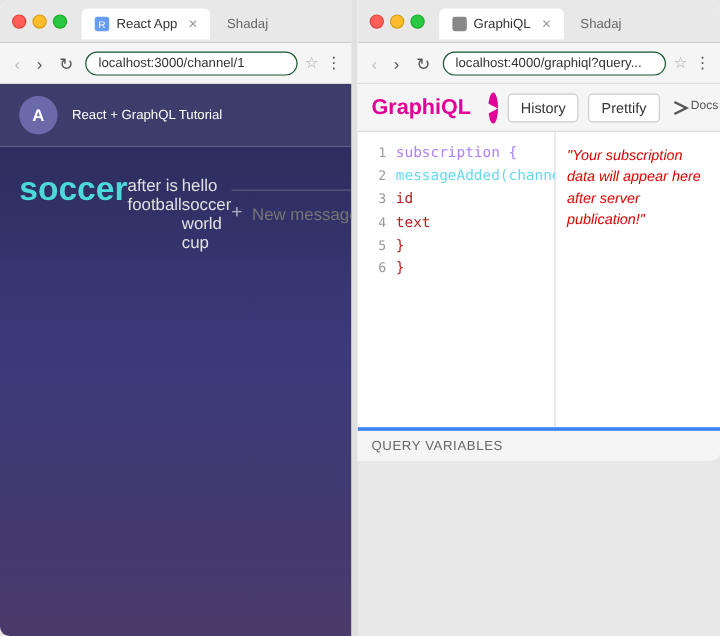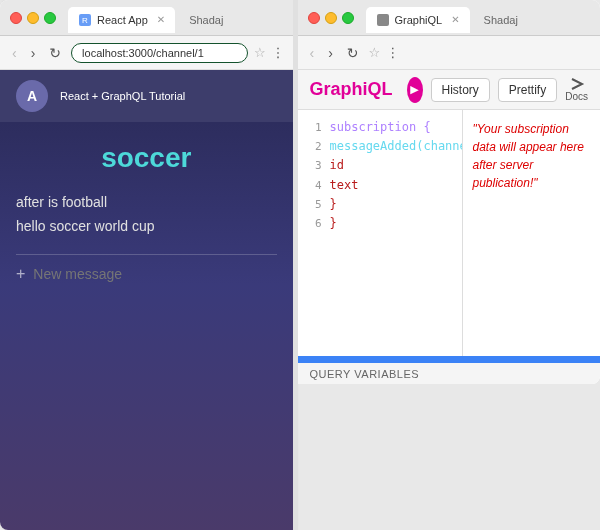--- a/index.html
+++ b/index.html
@@ -128,21 +128,21 @@
       color: #fff;
       font-size: 11px;
       font-weight: 500;
     }
 
     .app-content {
       flex: 1;
       background: linear-gradient(180deg, #2d2d5e 0%, #3a3a7a 40%, #4a3a6a 100%);
       padding: 20px 16px;
       display: flex;
-      flex-direction: column;
+      flex-direction: row;
       align-items: flex-start;
     }
 
     .channel-name {
       color: #4dd9d9;
       font-size: 28px;
       font-weight: bold;
       margin-bottom: 16px;
       width: 100%;
       text-align: center;
@@ -246,22 +246,22 @@
       cursor: pointer;
     }
     .docs-btn {
       margin-left: auto;
       background: none;
       border: none;
       color: #555;
       font-size: 12px;
       cursor: pointer;
       display: flex;
-      flex-direction: column;
-      align-items: center;
+      flex-direction: row;
+      align-items: flex-start;
     }
 
     .graphiql-body {
       display: flex;
       flex: 1;
       overflow: hidden;
     }
 
     .query-editor {
       width: 165px;
@@ -298,21 +298,21 @@
     .result-text {
       color: #d00;
       font-size: 12px;
       font-style: italic;
       line-height: 1.5;
     }
 
     .query-variables-bar {
       height: 28px;
       background: #f5f5f5;
-      border-top: 7px solid #3b82f6;
+      border-top: 3px solid #3b82f6;
       display: flex;
       align-items: center;
       padding: 0 12px;
       font-size: 11px;
       color: #666;
       text-transform: uppercase;
       letter-spacing: 0.5px;
     }
 
     .separator {
@@ -385,20 +385,21 @@
       <span>GraphiQL</span>
       <span class="tab-close">✕</span>
     </div>
     <div class="tab-extra">Shadaj</div>
   </div>
 
   <div class="right-address-bar">
     <button class="nav-btn disabled">‹</button>
     <button class="nav-btn">›</button>
     <button class="nav-btn">↻</button>
+    <input class="url-input" value="localhost:4000/graphiql?query..." readonly="" style="">
     <span class="star-btn">☆</span>
     <span class="menu-btn">⋮</span>
   </div>
 
   <div class="graphiql-toolbar">
     <span class="graphiql-title">GraphiQL</span>
     <button class="run-btn">
       <span>▶</span>
     </button>
     <button class="toolbar-btn">History</button>

